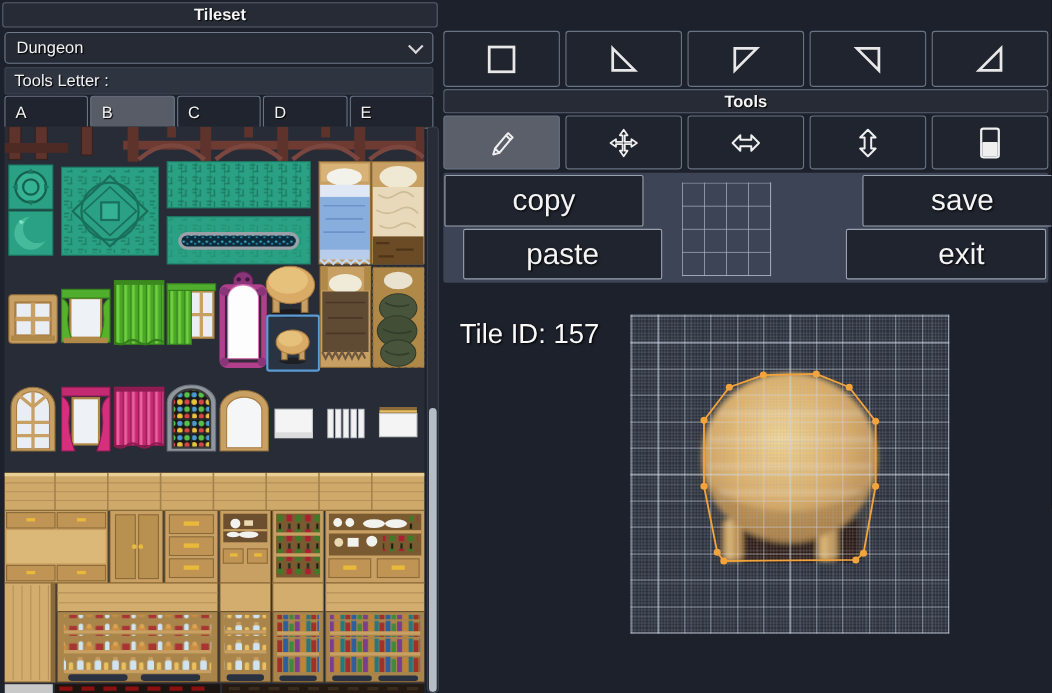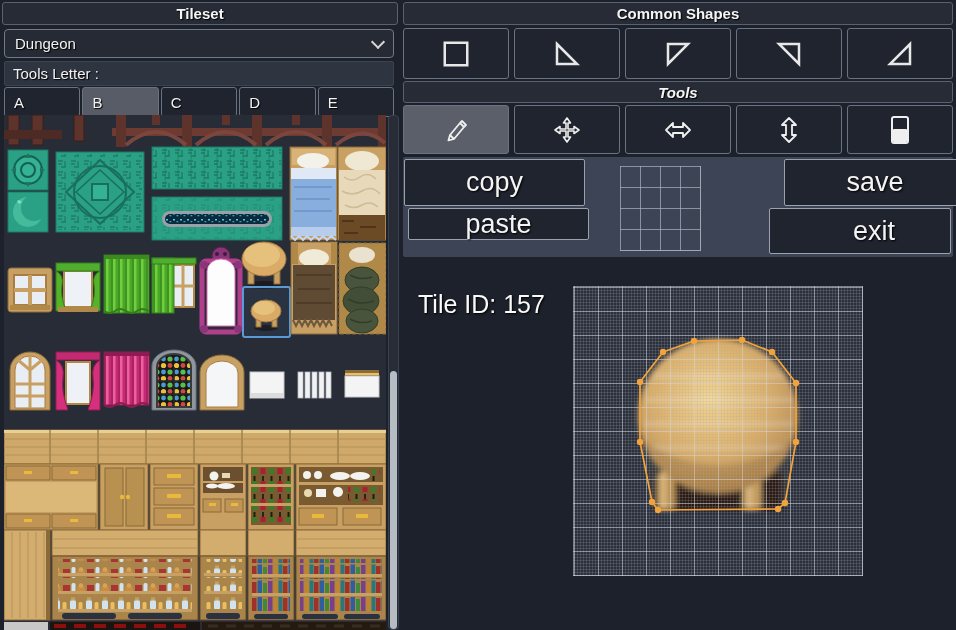--- a/index.html
+++ b/index.html
@@ -429,21 +429,20 @@
         <rect x="198" y="507" width="184" height="8" fill="#241a12"></rect>
         <path d="M204 511h10M222 511h10M240 511h10M258 511h10M276 511h10M294 511h10M312 511h10M330 511h10M348 511h10M366 511h10" stroke="#3a2c1c" stroke-width="3"></path>
       </g>
     </svg>
   </div>
 
   <div class="abs vscroll" style="left:388px;top:115px;width:11px;height:515px;">
     <div class="vthumb" style="top:255px;height:258px;"></div>
   </div>
 
-  <div class="abs hdr" style="left:403px;top:2px;width:548px;height:21px;">Common Shapes</div>
 
   <div class="abs shape-row" style="left:403px;top:28px;width:550px;height:51px;">
     <div class="btn">
       <svg width="30" height="30" viewBox="0 0 24 24">
         <rect x="3" y="3" width="18" height="18" fill="none" stroke="#e8e8e8" stroke-width="2"></rect>
       </svg>
     </div>
     <div class="btn">
       <svg width="30" height="30" viewBox="0 0 24 24">
         <polygon points="4,4 20,20 4,20" fill="none" stroke="#e8e8e8" stroke-width="2"></polygon>
@@ -459,21 +458,21 @@
         <polygon points="4,4 20,4 20,20" fill="none" stroke="#e8e8e8" stroke-width="2"></polygon>
       </svg>
     </div>
     <div class="btn">
       <svg width="30" height="30" viewBox="0 0 24 24">
         <polygon points="20,4 20,20 4,20" fill="none" stroke="#e8e8e8" stroke-width="2"></polygon>
       </svg>
     </div>
   </div>
 
-  <div class="abs hdr" style="left:403px;top:81px;width:548px;height:20px;font-style:italic;">Tools</div>
+  <div class="abs hdr" style="left:403px;top:81px;width:548px;height:20px;">Tools</div>
 
   <div class="abs tool-row" style="left:403px;top:105px;width:550px;height:49px;">
     <div class="btn sel">
       <svg width="28" height="28" viewBox="0 0 28 28">
         <path d="M8 19 L18 7 L22 11 L12 23 Z M8 19 l-1.6 5.4 L12 23 M18 7 l2-2 4 4 -2 2" fill="none" stroke="#efefef" stroke-width="1.8" stroke-linejoin="round"></path>
       </svg>
     </div>
     <div class="btn">
       <svg width="28" height="28" viewBox="0 0 28 28">
         <path d="M14 2 L10.5 7 H13 V13 H7 V10.5 L2 14 L7 17.5 V15 H13 V21 H10.5 L14 26 L17.5 21 H15 V15 H21 V17.5 L26 14 L21 10.5 V13 H15 V7 H17.5 Z" fill="none" stroke="#efefef" stroke-width="1.6" stroke-linejoin="round"></path>
@@ -492,21 +491,21 @@
     <div class="btn">
       <svg width="28" height="30" viewBox="0 0 24 30">
         <rect x="4" y="2" width="16" height="26" rx="2" fill="none" stroke="#efefef" stroke-width="2"></rect>
         <rect x="5" y="14" width="14" height="13" rx="1" fill="#efefef"></rect>
       </svg>
     </div>
   </div>
 
   <div class="abs action-panel" style="left:403px;top:157px;width:550px;height:100px;">
     <div class="action-btn" style="left:1px;top:2px;width:181px;height:47px;">copy</div>
-    <div class="action-btn" style="left:5px;top:51px;width:181px;height:32px;">paste</div>
+    <div class="action-btn" style="left:18px;top:51px;width:181px;height:46px;">paste</div>
     <div class="abs mini-grid" style="left:217px;top:9px;width:80px;height:84px;"></div>
     <div class="action-btn" style="left:381px;top:2px;width:182px;height:47px;">save</div>
     <div class="action-btn" style="left:366px;top:51px;width:182px;height:46px;padding-left:28px;">exit</div>
   </div>
 
   <div class="abs tile-id" style="left:418px;top:290px;">Tile ID: 157</div>
 
   <div class="abs canvas" style="left:573px;top:286px;width:290px;height:290px;">
     <svg class="abs" style="left:0;top:0;" width="290" height="290" viewBox="0 0 290 290">
       <defs>

